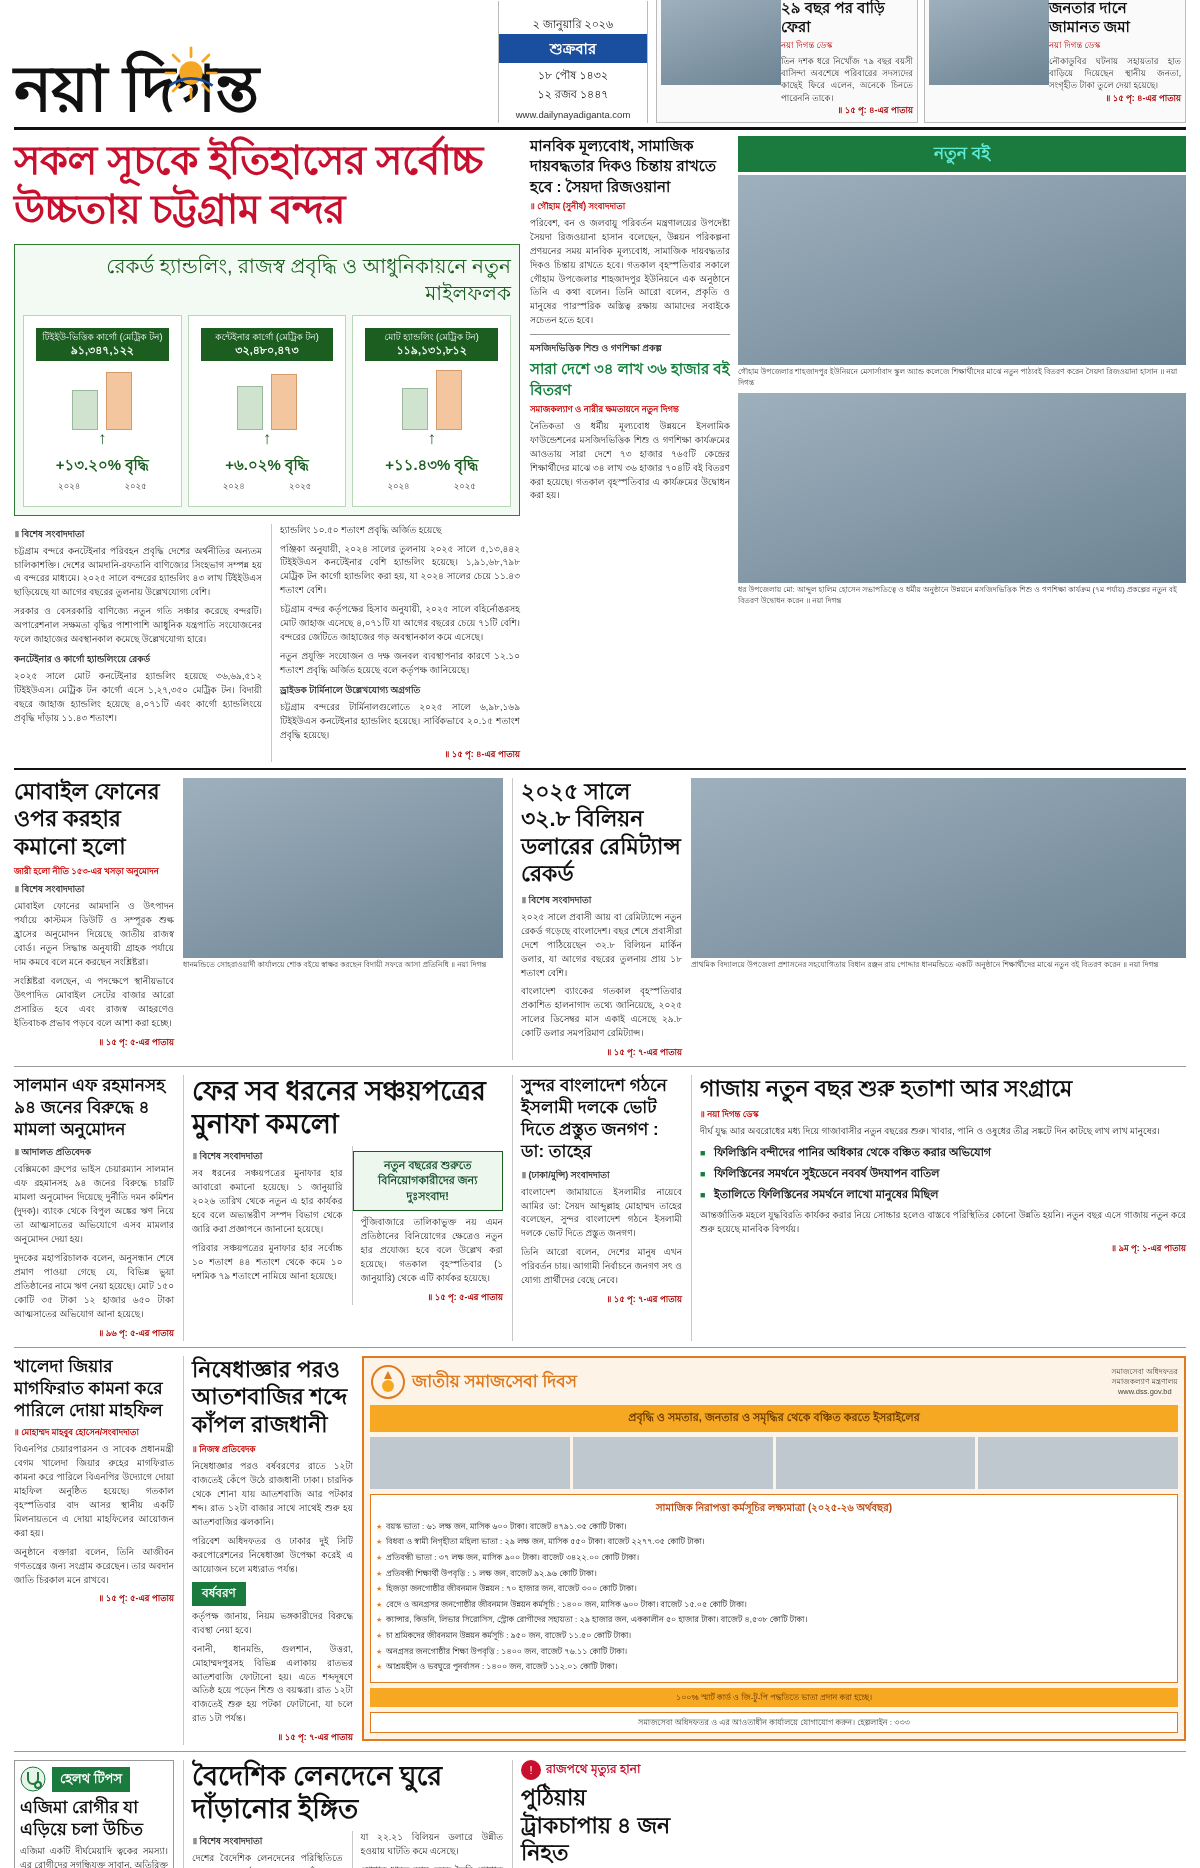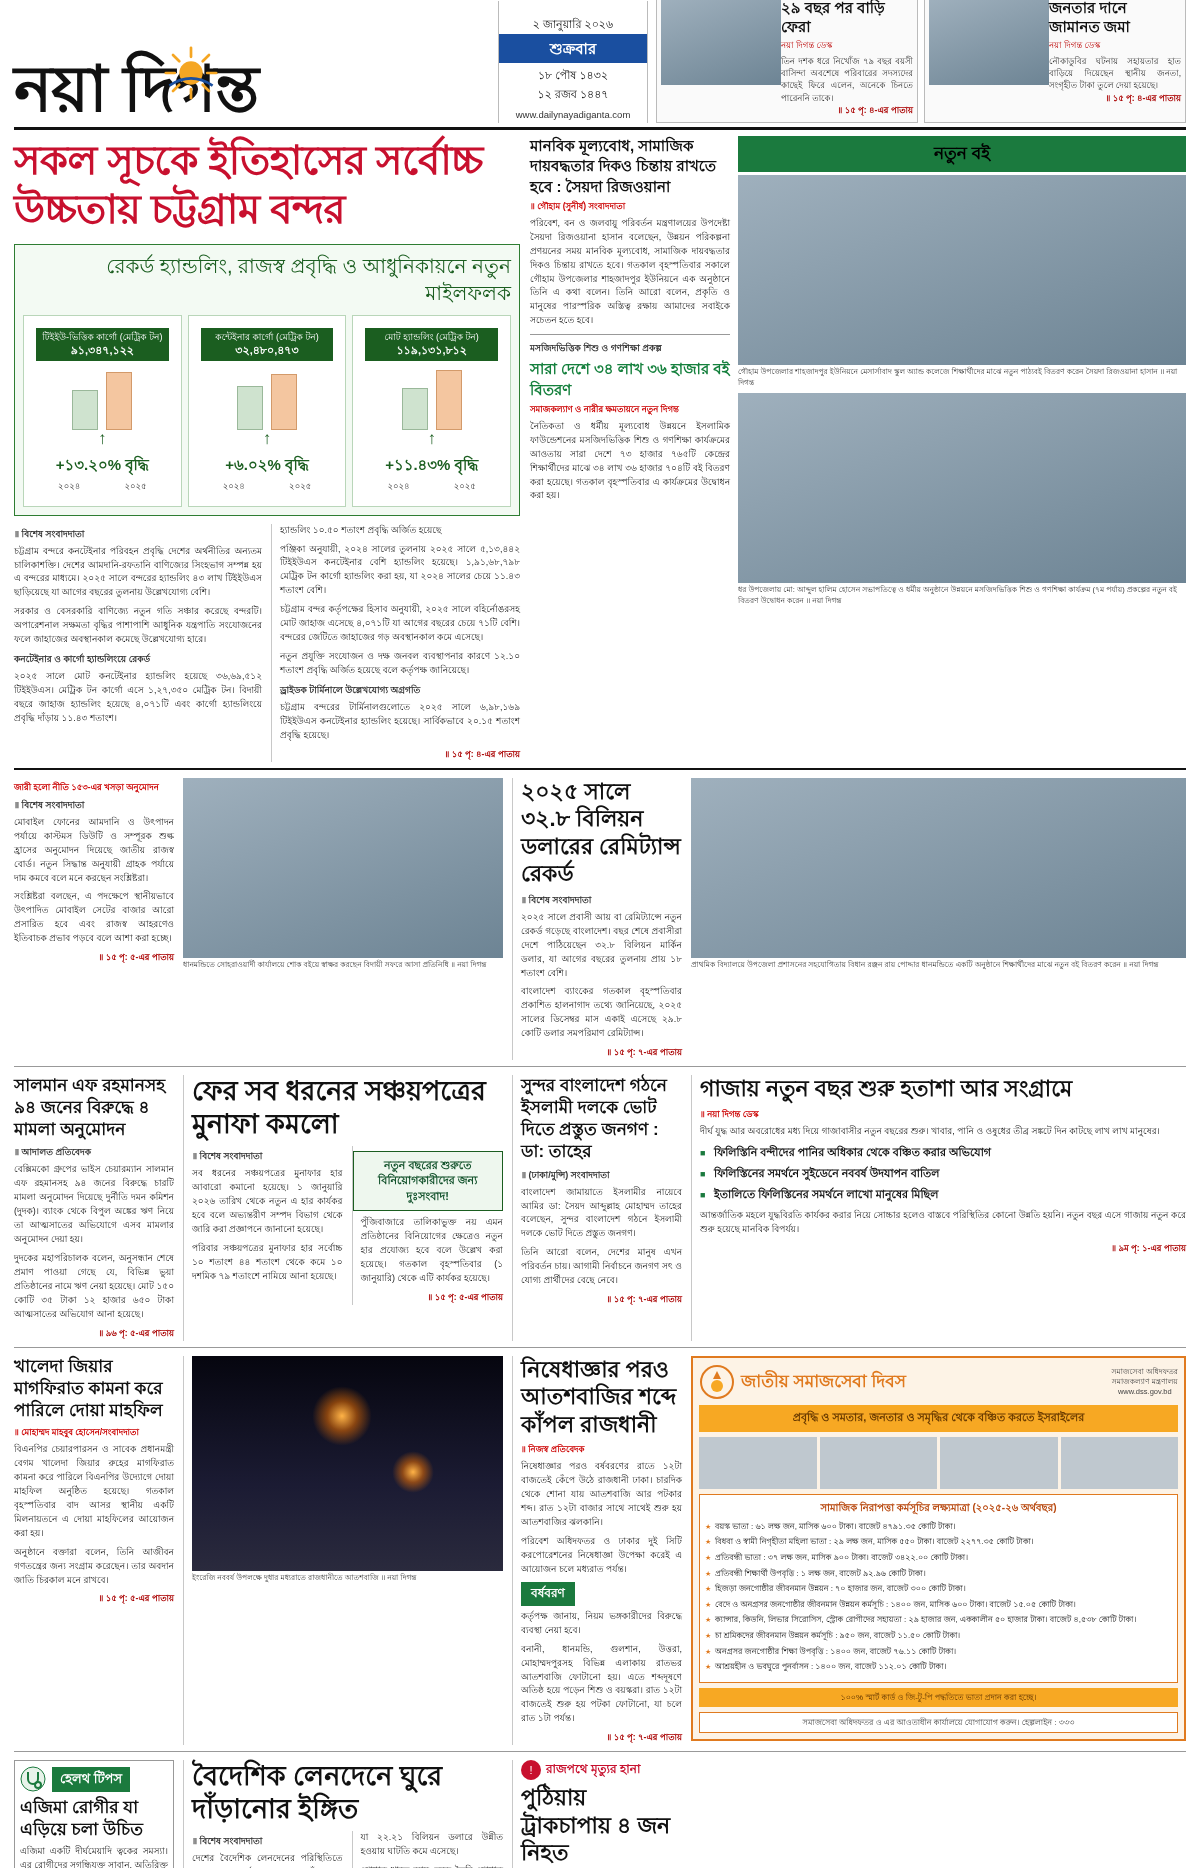--- a/index.html
+++ b/index.html
@@ -63,21 +63,21 @@
   .chart-card { flex:1; border:1px solid #b9d6b9; background:#fff; padding:12px; text-align:center; }
   .cc-head { background:#1b5e20; color:#fff; font-size:9px; line-height:1.35; padding:3px 2px; }
   .cc-head .num { font-size:11px; font-weight:bold; }
   .bars { height:64px; display:flex; align-items:flex-end; justify-content:center; gap:8px; margin-top:5px;}
   .bar { width:26px; background:#cfe3cf; border:1px solid #9ab89a; position:relative; }
   .bar.b2 { background:#f4c6a0; border-color:#d39a6a; }
   .arrow { font-size:17px; color:#1b5e20; line-height:1; }
   .pct { color:#1b5e20; font-size:15px; font-weight:bold; margin-top:6px;}
   .yrs { display:flex; justify-content:space-around; font-size:8.5px; margin-top:2px; color:#333;}
   .lead-right { flex:1; display:flex; gap:8px; }
-  .boxhead-green { background:#1b7a3e; color:#000000; text-align:center; font-size:17px; font-weight:bold; padding:4px; }
+  .boxhead-green { background:#1b7a3e; color:#5eead4; text-align:center; font-size:17px; font-weight:bold; padding:4px; }
   .midhead { font-size:15px; font-weight:bold; line-height:1.35; }
   .photo { background:#cfd6dc; position:relative; overflow:hidden; }
   .cap { font-size:7.5px; color:#333; line-height:1.4; padding:2px 0; }
 
   
   .grid { display:flex; gap:9px; margin-top:8px; }
   .g-col { }
 
   h2.hl-lg { font-size:27px; font-weight:bold; line-height:1.22; margin:0 0 5px 0; }
   h2.hl-md { font-size:22px; font-weight:bold; line-height:1.25; margin:0 0 5px 0; }
@@ -276,20 +276,21 @@
         <div class="photo imgph" style="height:190px; margin-top:3px;"></div>
         <div class="cap">ধর উপজেলায় মো: আব্দুল হালিম হোসেন সভাপতিত্বে ও ধর্মীয় অনুষ্ঠানে উন্নয়নে মসজিদভিত্তিক শিশু ও গণশিক্ষা কার্যক্রম (৭ম পর্যায়) প্রকল্পের নতুন বই বিতরণ উদ্বোধন করেন ॥ নয়া দিগন্ত</div>
       </div>
     </div>
   </div>
 
   <div class="hr-thick"></div>
 
   <div class="grid">
     <div class="g-col" style="width:160px;">
+      <h2 class="hl-md">মোবাইল ফোনের ওপর করহার কমানো হলো</h2>
       <div class="kicker">জারী হলো নীতি ১৫৩-এর খসড়া অনুমোদন</div>
       <div class="byline">॥ বিশেষ সংবাদদাতা</div>
       <p class="body">মোবাইল ফোনের আমদানি ও উৎপাদন পর্যায়ে কাস্টমস ডিউটি ও সম্পূরক শুল্ক হ্রাসের অনুমোদন দিয়েছে জাতীয় রাজস্ব বোর্ড। নতুন সিদ্ধান্ত অনুযায়ী গ্রাহক পর্যায়ে দাম কমবে বলে মনে করছেন সংশ্লিষ্টরা।</p>
       <p class="body">সংশ্লিষ্টরা বলছেন, এ পদক্ষেপে স্থানীয়ভাবে উৎপাদিত মোবাইল সেটের বাজার আরো প্রসারিত হবে এবং রাজস্ব আহরণেও ইতিবাচক প্রভাব পড়বে বলে আশা করা হচ্ছে।</p>
       <div class="cont">॥ ১৫ পৃ: ৫-এর পাতায়</div>
     </div>
 
     <div class="g-col" style="width:320px;">
       <div class="photo imgph" style="height:180px;"></div>
       <div class="cap">ধানমন্ডিতে সোহরাওয়ার্দী কার্যালয়ে শোক বইয়ে স্বাক্ষর করছেন বিদায়ী সফরে আসা প্রতিনিধি ॥ নয়া দিগন্ত</div>
@@ -362,27 +363,20 @@
 
   <div class="grid">
     <div class="g-col" style="width:160px;">
       <h2 class="hl-sm">খালেদা জিয়ার মাগফিরাত কামনা করে পারিলে দোয়া মাহফিল</h2>
       <div class="kicker">॥ মোহাম্মদ মাহবুব হোসেন/সংবাদদাতা</div>
       <p class="body">বিএনপির চেয়ারপারসন ও সাবেক প্রধানমন্ত্রী বেগম খালেদা জিয়ার রুহের মাগফিরাত কামনা করে পারিলে বিএনপির উদ্যোগে দোয়া মাহফিল অনুষ্ঠিত হয়েছে। গতকাল বৃহস্পতিবার বাদ আসর স্থানীয় একটি মিলনায়তনে এ দোয়া মাহফিলের আয়োজন করা হয়।</p>
       <p class="body">অনুষ্ঠানে বক্তারা বলেন, তিনি আজীবন গণতন্ত্রের জন্য সংগ্রাম করেছেন। তার অবদান জাতি চিরকাল মনে রাখবে।</p>
       <div class="cont">॥ ১৫ পৃ: ৫-এর পাতায়</div>
     </div>
 
-    <div class="g-col col-rule" style="width:320px; padding-left:8px;">
-      <div class="photo night" style="height:215px;">
-        <div class="firework" style="left:120px; top:30px;"></div>
-        <div class="firework" style="left:200px; top:95px; width:42px; height:42px;"></div>
-      </div>
-      <div class="cap">ইংরেজি নববর্ষ উপলক্ষে দুধার মধ্যরাতে রাজধানীতে আতশবাজি ॥ নয়া দিগন্ত</div>
-    </div>
 
     <div class="g-col col-rule" style="width:170px; padding-left:8px;">
       <h2 class="hl-md">নিষেধাজ্ঞার পরও আতশবাজির শব্দে কাঁপল রাজধানী</h2>
       <div class="kicker">॥ নিজস্ব প্রতিবেদক</div>
       <p class="body">নিষেধাজ্ঞার পরও বর্ষবরণের রাতে ১২টা বাজতেই কেঁপে উঠে রাজধানী ঢাকা। চারদিক থেকে শোনা যায় আতশবাজি আর পটকার শব্দ। রাত ১২টা বাজার সাথে সাথেই শুরু হয় আতশবাজির ঝলকানি।</p>
       <p class="body">পরিবেশ অধিদফতর ও ঢাকার দুই সিটি করপোরেশনের নিষেধাজ্ঞা উপেক্ষা করেই এ আয়োজন চলে মধ্যরাত পর্যন্ত।</p>
       <div class="greenlabel">বর্ষবরণ</div>
       <p class="body" style="margin-top:4px">কর্তৃপক্ষ জানায়, নিয়ম ভঙ্গকারীদের বিরুদ্ধে ব্যবস্থা নেয়া হবে।</p>
       <p class="body">বনানী, ধানমন্ডি, গুলশান, উত্তরা, মোহাম্মদপুরসহ বিভিন্ন এলাকায় রাতভর আতশবাজি ফোটানো হয়। এতে শব্দদূষণে অতিষ্ঠ হয়ে পড়েন শিশু ও বয়স্করা। রাত ১২টা বাজতেই শুরু হয় পটকা ফোটানো, যা চলে রাত ১টা পর্যন্ত।</p>
       <div class="cont">॥ ১৫ পৃ: ৭-এর পাতায়</div>

